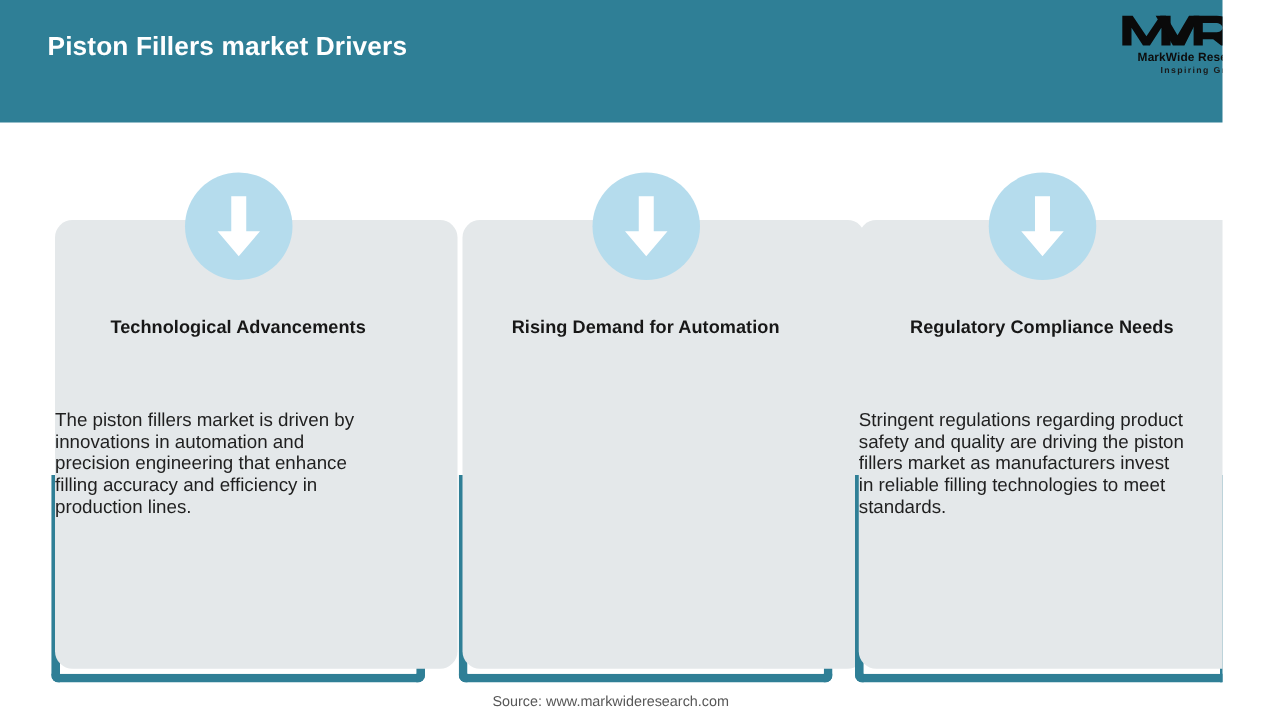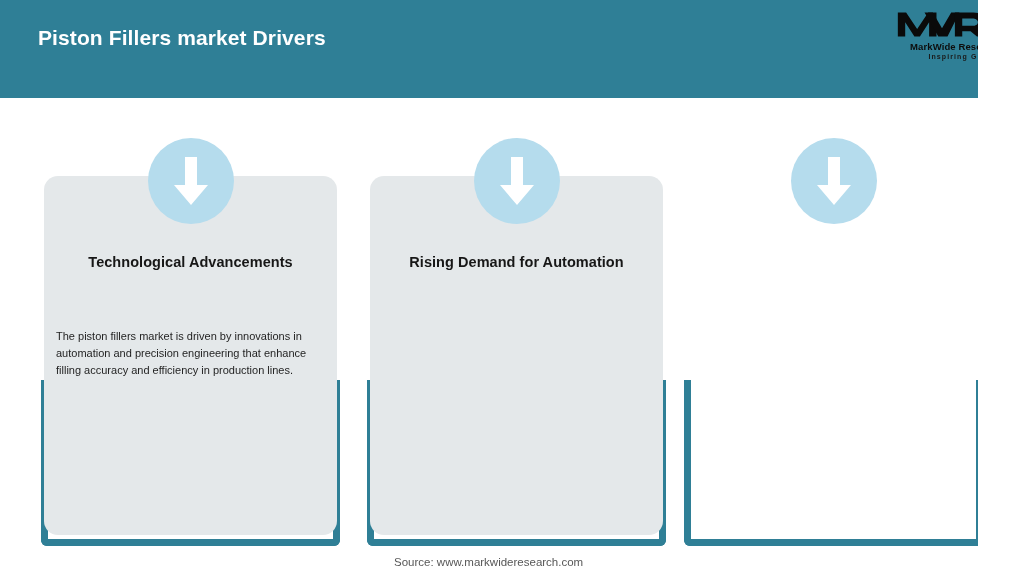--- a/index.html
+++ b/index.html
@@ -109,20 +109,21 @@
   }
 
   .card {
     position: absolute;
     left: 0;
     top: 176px;
     width: 293px;
     height: 359px;
     background: #e4e8ea;
     border-radius: 14px;
+    padding-left: 29px;
   }
 
   .card-icon {
     position: absolute;
     top: 138px;
     left: 50%;
     margin-left: -43px;
     width: 86px;
     height: 86px;
     border-radius: 50%;
@@ -145,25 +146,25 @@
     text-align: center;
     font-size: 14.5px;
     font-weight: bold;
     color: #171717;
     line-height: 21px;
     letter-spacing: 0.05px;
   }
 
   .card-body {
     position: absolute;
-    left: 12px;
+    left: 0;
     top: 152px;
     width: 262px;
     text-align: left;
-    font-size: 11px;
+    font-size: 15px;
     color: #1f1f1f;
     line-height: 17.2px;
   }
 
   
   .footer-source {
     position: absolute;
     left: 394px;
     top: 556px;
     font-size: 11.5px;
@@ -222,20 +223,24 @@
       </div>
       <div class="card-icon">
         <svg class="arrow-svg" viewBox="0 0 38 52">
           <path d="M13 2 L25 2 L25 30 L36 30 L19 50 L2 30 L13 30 Z" fill="#ffffff"></path>
         </svg>
       </div>
     </div>
 
     <div class="card-group g3">
       <div class="card-frame"></div>
+      <div class="card">
+        <div class="card-title">Regulatory Compliance Needs</div>
+        <div class="card-body">Stringent regulations regarding product safety and quality are driving the piston fillers market as manufacturers invest in reliable filling technologies to meet standards.</div>
+      </div>
       <div class="card-icon">
         <svg class="arrow-svg" viewBox="0 0 38 52">
           <path d="M13 2 L25 2 L25 30 L36 30 L19 50 L2 30 L13 30 Z" fill="#ffffff"></path>
         </svg>
       </div>
     </div>
 
   </div>
 
   <div class="footer-source">Source: www.markwideresearch.com</div>

